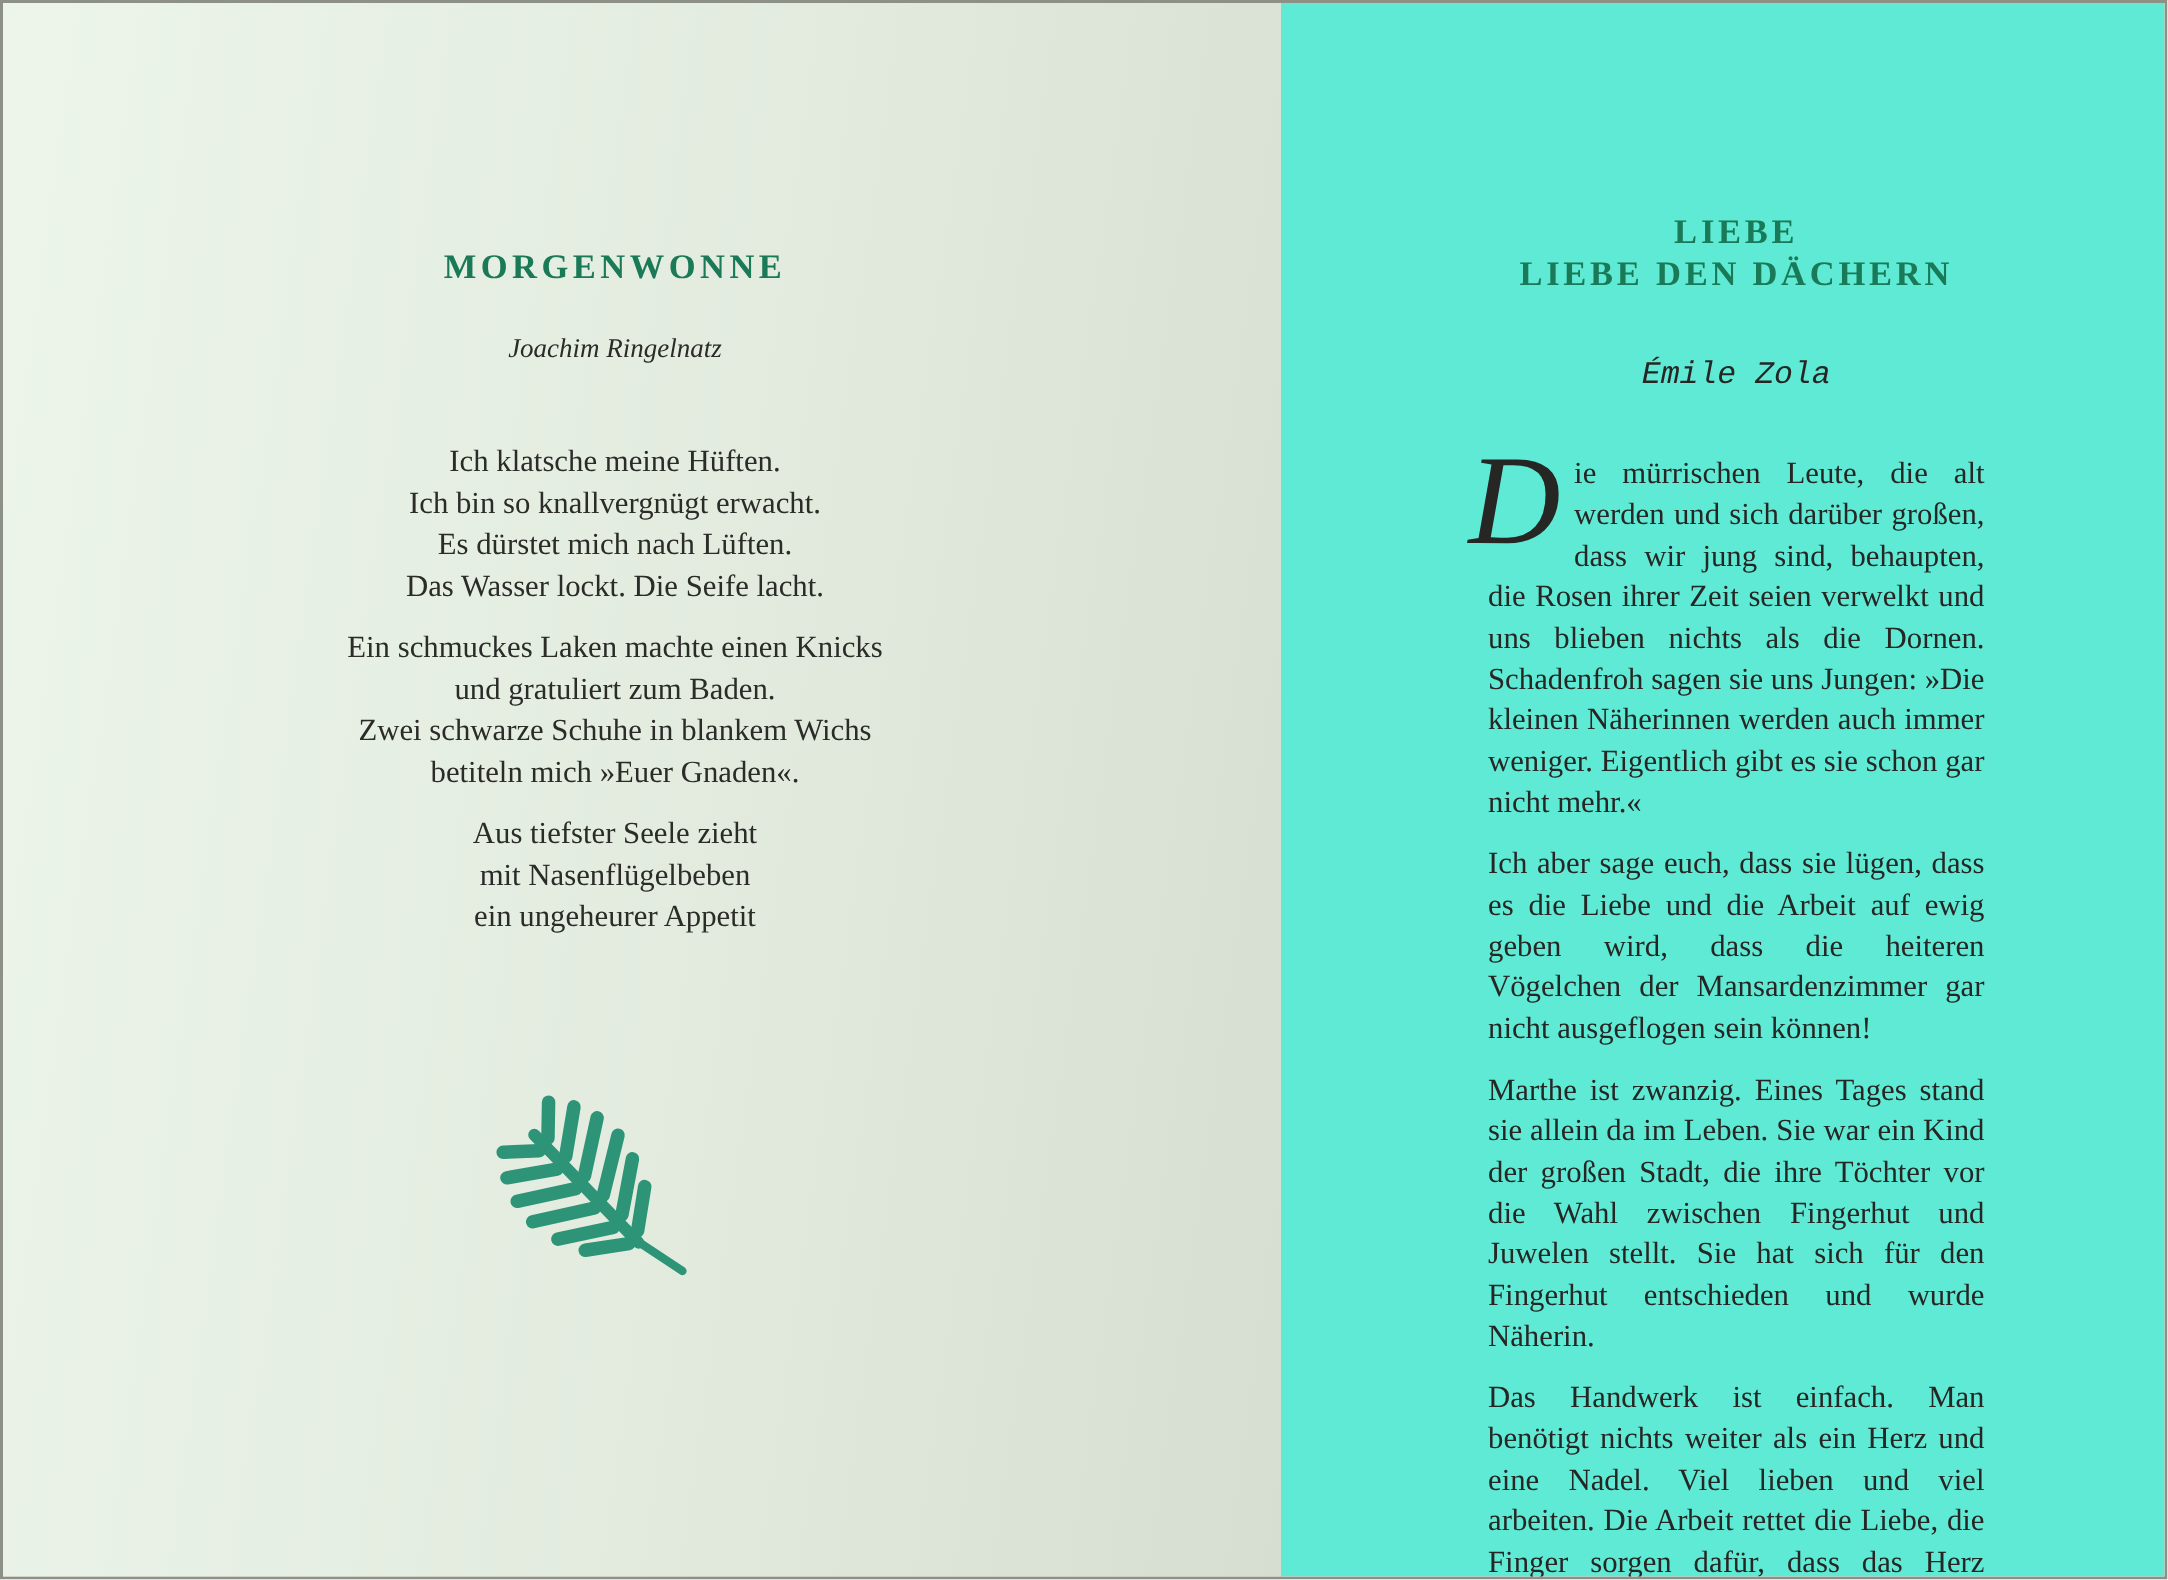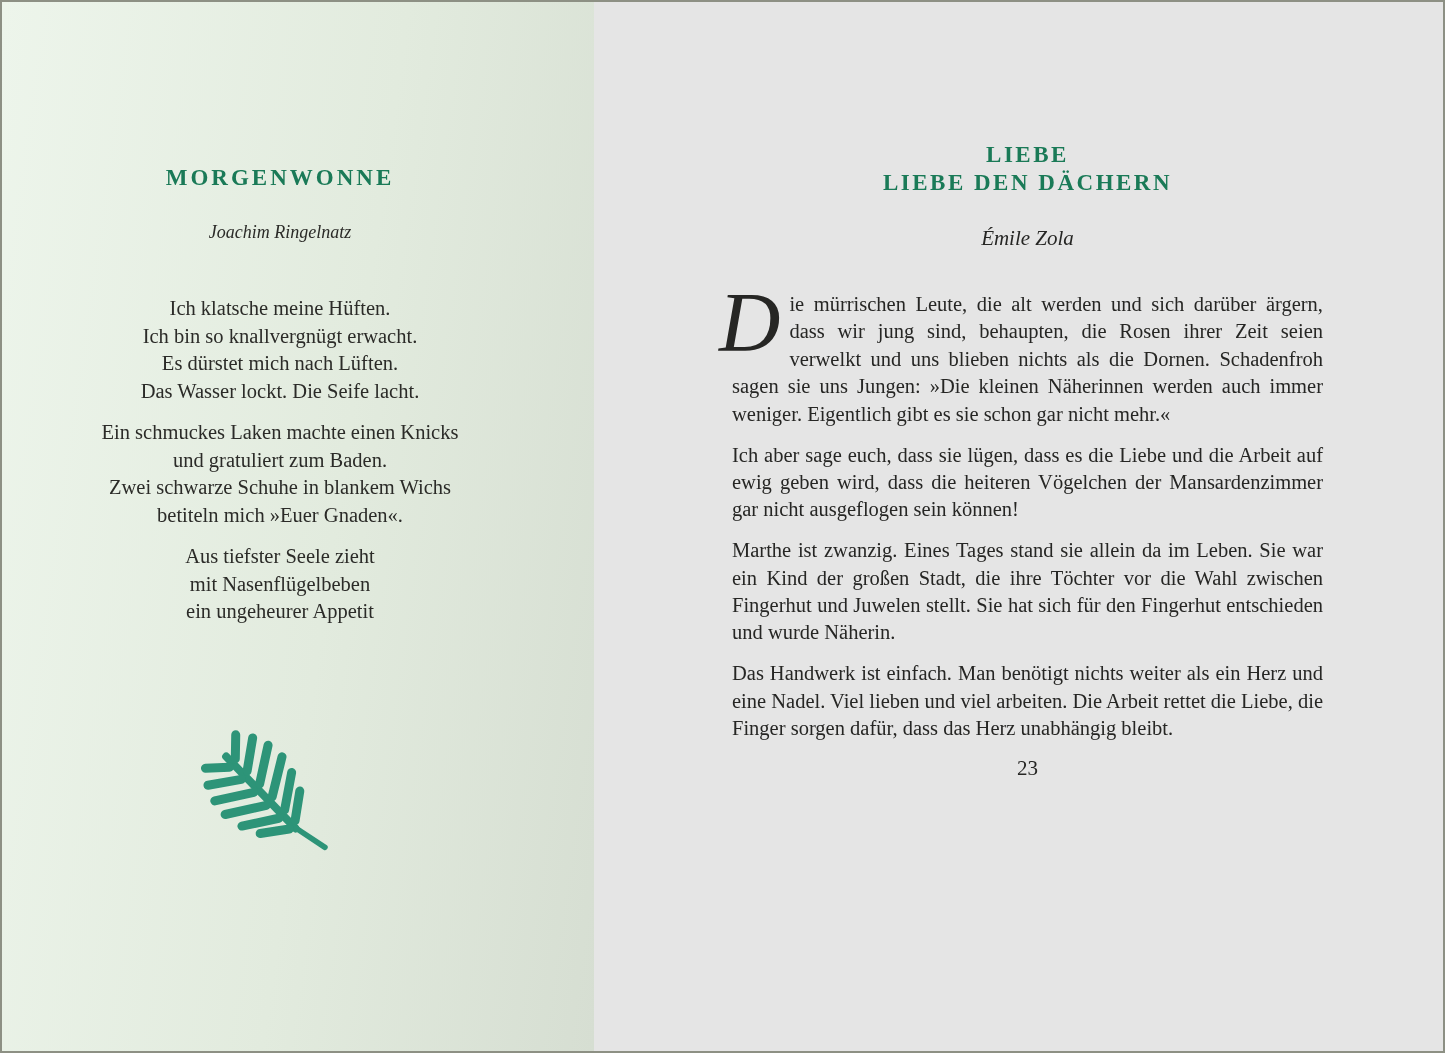--- a/index.html
+++ b/index.html
@@ -10,21 +10,21 @@
   }
   .book{
     width:1445px;height:1053px;
     box-sizing:border-box;
     border:2px solid #8d9084;
     display:flex;
     overflow:hidden;
   }
   
   .page-left{
-    width:592px;height:100%;
+    width:852px;height:100%;
     box-sizing:border-box;
     background:linear-gradient(98deg,#edf5eb 0%,#e4edе0 45%,#dde5d8 70%,#d6ded2 100%);
     background:linear-gradient(98deg,#edf5eb 0%,#e2ebde 55%,#d6ded2 100%);
     padding-right:36px;
     display:flex;flex-direction:column;align-items:center;
     text-align:center;
     color:#2b2b28;
   }
   .poem-title{
     margin:163px 0 0 0;
@@ -45,37 +45,38 @@
   }
   .stanza{margin-bottom:14px;}
   .leaf-wrap{
     margin-top:84px;
     transform:translateX(-8px);
   }
   
   .page-right{
     flex:1;height:100%;
     box-sizing:border-box;
-    background:#e5e5e5;
+    background:#5eead4;
     padding:0 120px 0 138px;
     color:#262624;
   }
   .story-title{
     margin:139px 0 0 0;
     text-align:center;
     font-size:23px;font-weight:bold;
     letter-spacing:2.5px;
     line-height:27.5px;
   }
   .story-author{
-    margin-top:30px;
+    margin-top:42px;
     text-align:center;
     font-style:italic;
     font-size:21px;
     line-height:25px;
+    font-family:Liberation Mono, monospace;
   }
   .story-body{
     margin-top:40px;
     font-size:20.5px;
     line-height:27.4px;
     text-align:justify;
   }
   .story-body p{margin:0 0 13.5px 0;}
   .dropcap{
     float:left;
@@ -145,21 +146,21 @@
 
   <div class="page-right">
     <h1 class="story-title title-green">
       <span>LIEBE</span><br>
       <span>LIEBE DEN DÄCHERN</span>
     </h1>
     <div class="story-author">Émile Zola</div>
 
     <div class="story-body">
       <p>
-        <span class="dropcap">D</span><span>ie mürrischen Leute, die alt werden und sich darüber ärgern, dass wir jung sind, behaupten, die Rosen ihrer Zeit seien verwelkt und uns blieben nichts als die Dornen. Schadenfroh sagen sie uns Jungen: »Die kleinen Näherinnen werden auch immer weniger. Eigentlich gibt es sie schon gar nicht mehr.«</span>
+        <span class="dropcap">D</span><span>ie mürrischen Leute, die alt werden und sich darüber großen, dass wir jung sind, behaupten, die Rosen ihrer Zeit seien verwelkt und uns blieben nichts als die Dornen. Schadenfroh sagen sie uns Jungen: »Die kleinen Näherinnen werden auch immer weniger. Eigentlich gibt es sie schon gar nicht mehr.«</span>
       </p>
       <p>Ich aber sage euch, dass sie lügen, dass es die Liebe und die Arbeit auf ewig geben wird, dass die heiteren Vögelchen der Mansardenzimmer gar nicht ausgeflogen sein können!</p>
       <p>Marthe ist zwanzig. Eines Tages stand sie allein da im Leben. Sie war ein Kind der großen Stadt, die ihre Töchter vor die Wahl zwischen Fingerhut und Juwelen stellt. Sie hat sich für den Fingerhut entschieden und wurde Näherin.</p>
       <p>Das Handwerk ist einfach. Man benötigt nichts weiter als ein Herz und eine Nadel. Viel lieben und viel arbeiten. Die Arbeit rettet die Liebe, die Finger sorgen dafür, dass das Herz unabhängig bleibt.</p>
     </div>
 
     <div class="page-number">23</div>
   </div>
 
 </div>

